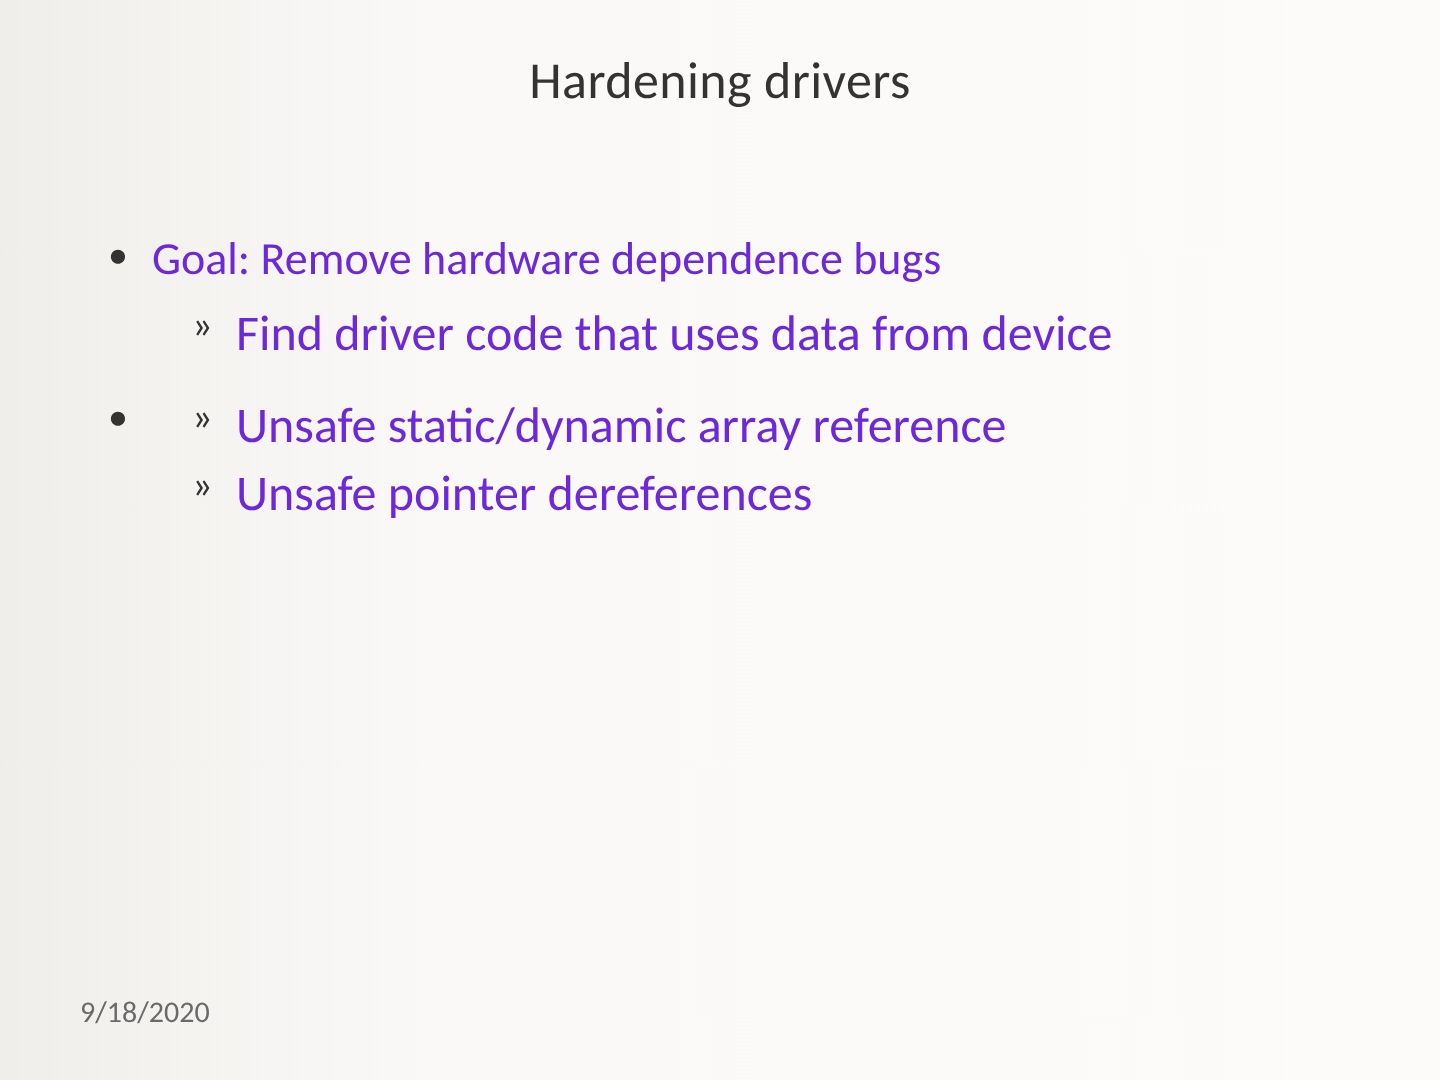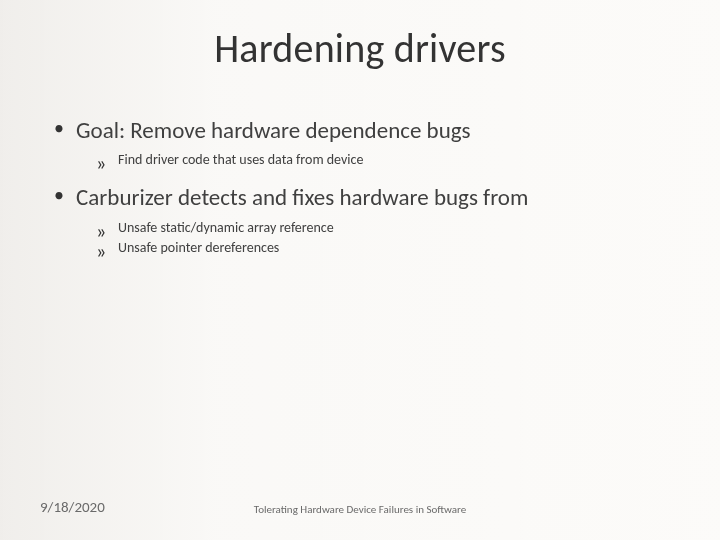--- a/index.html
+++ b/index.html
@@ -29,51 +29,51 @@
     width: 720px;
     height: 540px;
     box-sizing: border-box;
   }
   .title {
     position: absolute;
     left: 0;
     right: 0;
     top: 24px;
     text-align: center;
-    font-size: 40px;
+    font-size: 26px;
     font-weight: 400;
     color: #333;
     letter-spacing: 0.2px;
   }
   .content {
     position: absolute;
     top: 116px;
     left: 54px;
     right: 54px;
     font-size: 23px;
     line-height: 1.28;
-    color: #404040;
+    color: #6d28d9;
   }
   ul { margin: 0; padding: 0; list-style: none; }
   .content > ul > li {
     position: relative;
     padding-left: 22px;
     margin-bottom: 14px;
   }
   .content > ul > li::before {
     content: "•";
     position: absolute;
     left: 0;
     top: 0;
     font-size: 20px;
     color: #333;
   }
   ul.sub {
     margin-top: 6px;
-    font-size: 14px;
+    font-size: 25px;
   }
   ul.sub > li {
     position: relative;
     padding-left: 42px;
     margin-bottom: 2px;
   }
   ul.sub > li::before {
     content: "»";
     position: absolute;
     left: 20px;
@@ -108,24 +108,22 @@
 
   <div class="content">
     <ul>
       <li>
         <span>Goal: Remove hardware dependence bugs</span>
         <ul class="sub">
           <li><span>Find driver code that uses data from device</span></li>
         </ul>
       </li>
       <li>
-        <span>Carburizer detects and fixes hardware bugs from</span>
         <ul class="sub">
           <li><span>Unsafe static/dynamic array reference</span></li>
           <li><span>Unsafe pointer dereferences</span></li>
         </ul>
       </li>
     </ul>
   </div>
 
   <div class="footer-date">9/18/2020</div>
-  <div class="footer-caption">Tolerating Hardware Device Failures in Software</div>
 </div>
 
 </body></html>

